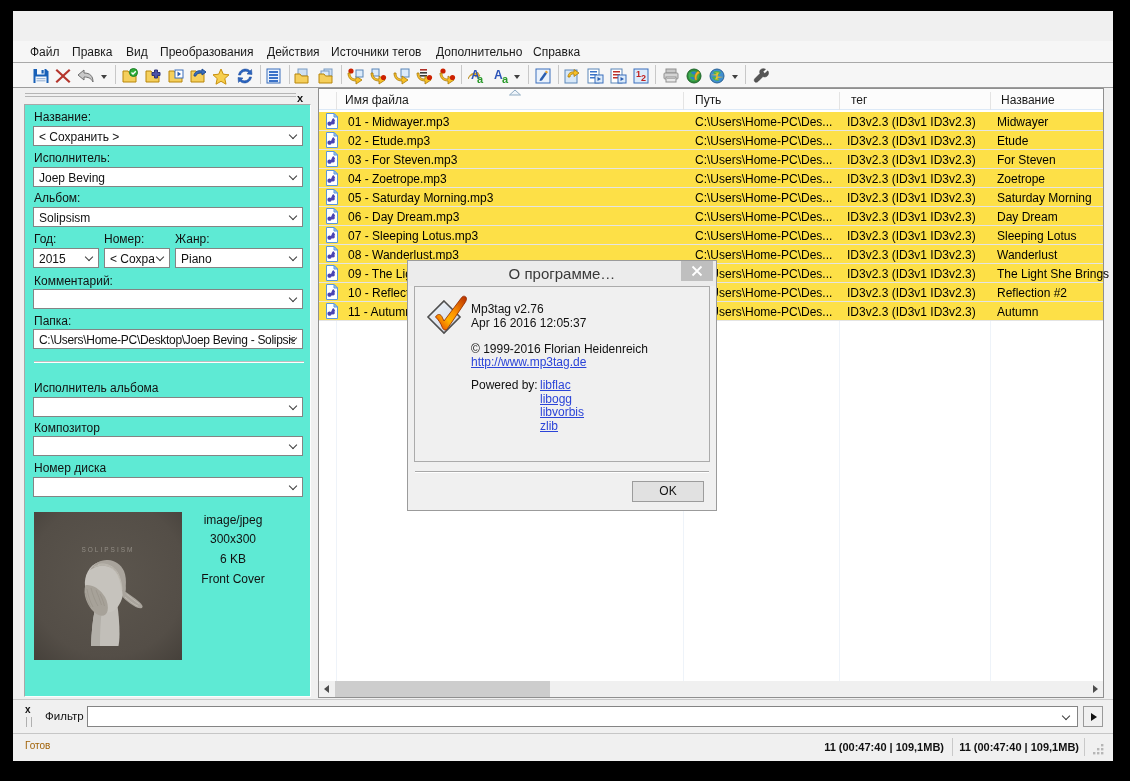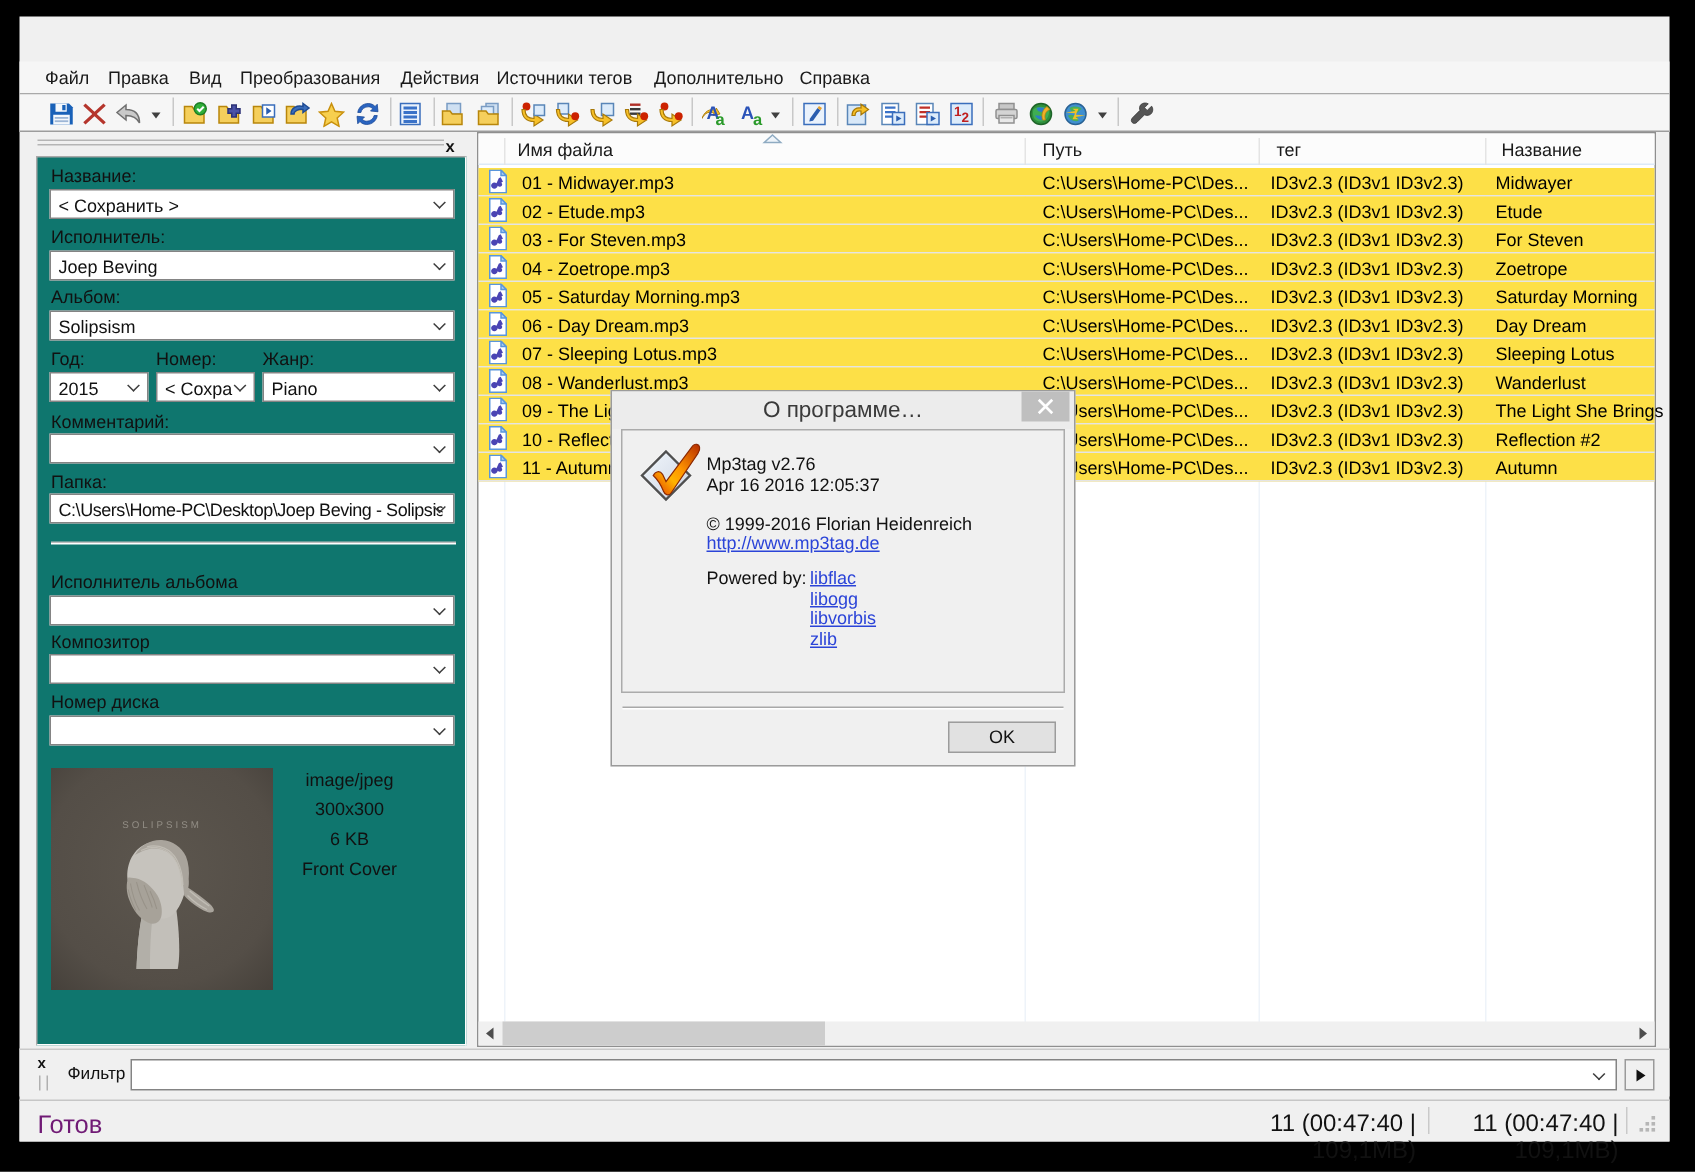--- a/index.html
+++ b/index.html
@@ -25,21 +25,21 @@
 #toolbar svg { position:absolute; top:5px; }
 #toolbar .tsep { top:2px; }
 .tsep { position:absolute; top:3px; width:1px; height:19px; background:#c8c8c8; }
 .tdd { position:absolute; top:12px; width:0; height:0; border:3.5px solid transparent;
   border-top:4px solid #404040; }
 
 #grip { position:absolute; left:12px; top:82px; width:271px; height:4px;
   border-top:1px solid #b5b5b5; border-bottom:1px solid #b5b5b5; }
 #panelx { position:absolute; left:284px; top:81px; font-size:11px; font-weight:bold; color:#111; }
 #panel { position:absolute; left:11px; top:93px; width:287px; height:593px;
-  background:#0f766e; border:1px solid #a8a8a8; border-right-color:#fdfdfd; border-bottom-color:#fdfdfd; }
+  background:#5eead4; border:1px solid #a8a8a8; border-right-color:#fdfdfd; border-bottom-color:#fdfdfd; }
 #panel .lbl { position:absolute; font-size:12px; color:#111; left:9px; }
 #panel .cb { position:absolute; height:20px; background:#fff; border:1px solid #848484; }
 #panel .cb .tx { position:absolute; left:5px; top:3px; font-size:12px; color:#111; white-space:nowrap; overflow:hidden; }
 .chev { position:absolute; right:5px; top:7px; width:7px; height:7px; }
 .chev:before { content:""; position:absolute; width:5px; height:5px;
   border-right:1.6px solid #3c3c3c; border-bottom:1.6px solid #3c3c3c;
   transform:rotate(45deg); left:0; top:-2px; }
 #psep { position:absolute; left:9px; top:256px; width:270px; height:2px;
   border-top:1px solid #bdbdbd; border-bottom:1px solid #fff; }
 .arttext { position:absolute; font-size:12px; color:#111; width:100px; text-align:center; left:158px; }
@@ -69,22 +69,22 @@
 #flabel { position:absolute; left:32px; top:10px; font-size:11.5px; color:#111; }
 #finput { position:absolute; left:74px; top:6px; width:991px; height:21px; background:#fff;
   border:1px solid #848484; }
 #fbtn { position:absolute; left:1070px; top:6px; width:20px; height:21px; background:#f0f0f0;
   border:1px solid #9a9a9a; }
 #fbtn:before { content:""; position:absolute; left:7px; top:6px; width:0; height:0;
   border:4px solid transparent; border-left:6px solid #111; border-right:none; }
 
 #statusbar { position:absolute; left:0; top:722px; width:1100px; height:28px;
   background:#f0f0f0; border-top:1px solid #c6c6c6; }
-#statusbar .s { position:absolute; top:6px; font-size:17px; color:#701a75; }
-#statusbar .sr { position:absolute; top:7px; font-size:16px; color:#111; }
+#statusbar .s { position:absolute; top:6px; font-size:10px; color:#a16207; }
+#statusbar .sr { position:absolute; top:7px; font-size:11px; color:#111;font-weight:bold; }
 .sdiv { position:absolute; top:4px; width:1px; height:18px; background:#c9c9c9; }
 
 #dlg { position:absolute; left:407px; top:260px; width:310px; height:251px;
   background:#f0f0f0; border:1px solid #9b9b9b; }
 #dlgtitle { position:absolute; left:0; top:0; width:308px; height:25px; background:#ececec; }
 #dlgtitle .t { position:absolute; left:0; top:4px; width:308px; text-align:center;
   font-size:15px; color:#3a3a3a; }
 #dlgx { position:absolute; left:273px; top:0; width:32px; height:20px; background:#bfbfbf;
   color:#fff; font-size:15px; text-align:center; line-height:20px; }
 #dlgbox { position:absolute; left:6px; top:25px; width:296px; height:176px;

